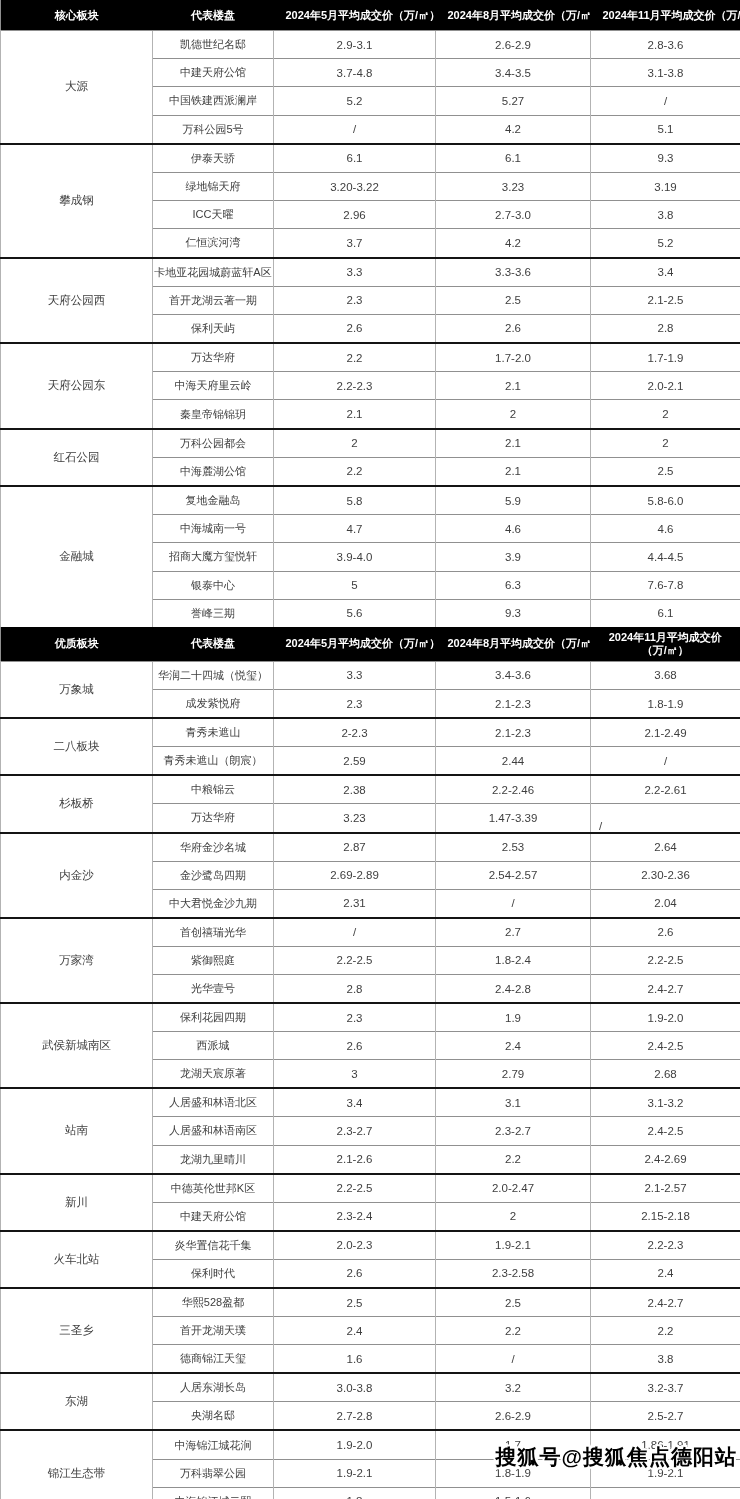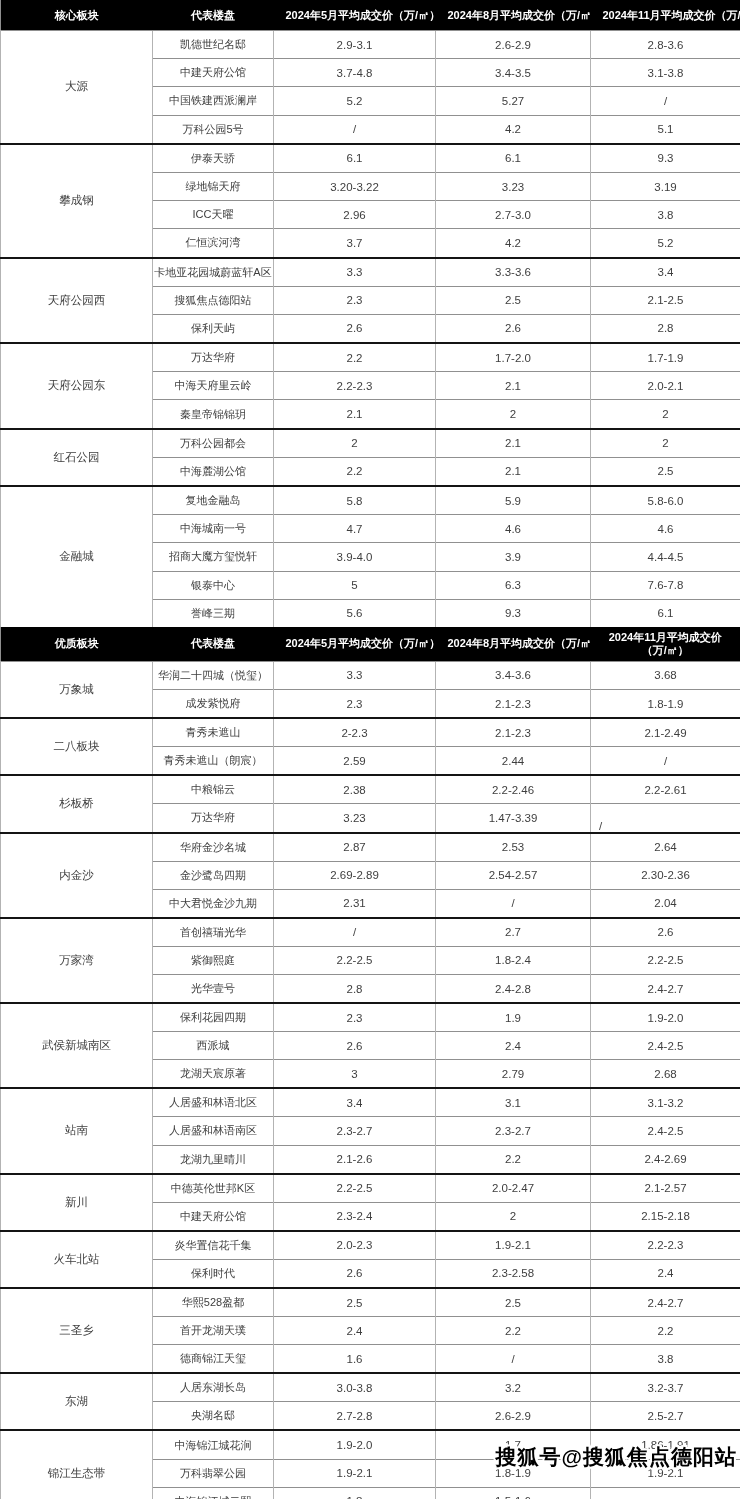--- a/index.html
+++ b/index.html
@@ -116,21 +116,21 @@
           <td class="vcell">5.2</td>
         </tr>
         <tr class="group-start">
           <td rowspan="3" class="gcell">天府公园西</td>
           <td class="ncell">卡地亚花园城蔚蓝轩A区</td>
           <td class="vcell">3.3</td>
           <td class="vcell">3.3-3.6</td>
           <td class="vcell">3.4</td>
         </tr>
         <tr>
-          <td class="ncell">搜狐焦点德阳站</td>
+          <td class="ncell">首开龙湖云著一期</td>
           <td class="vcell">2.3</td>
           <td class="vcell">2.5</td>
           <td class="vcell">2.1-2.5</td>
         </tr>
         <tr>
           <td class="ncell">保利天屿</td>
           <td class="vcell">2.6</td>
           <td class="vcell">2.6</td>
           <td class="vcell">2.8</td>
         </tr>

